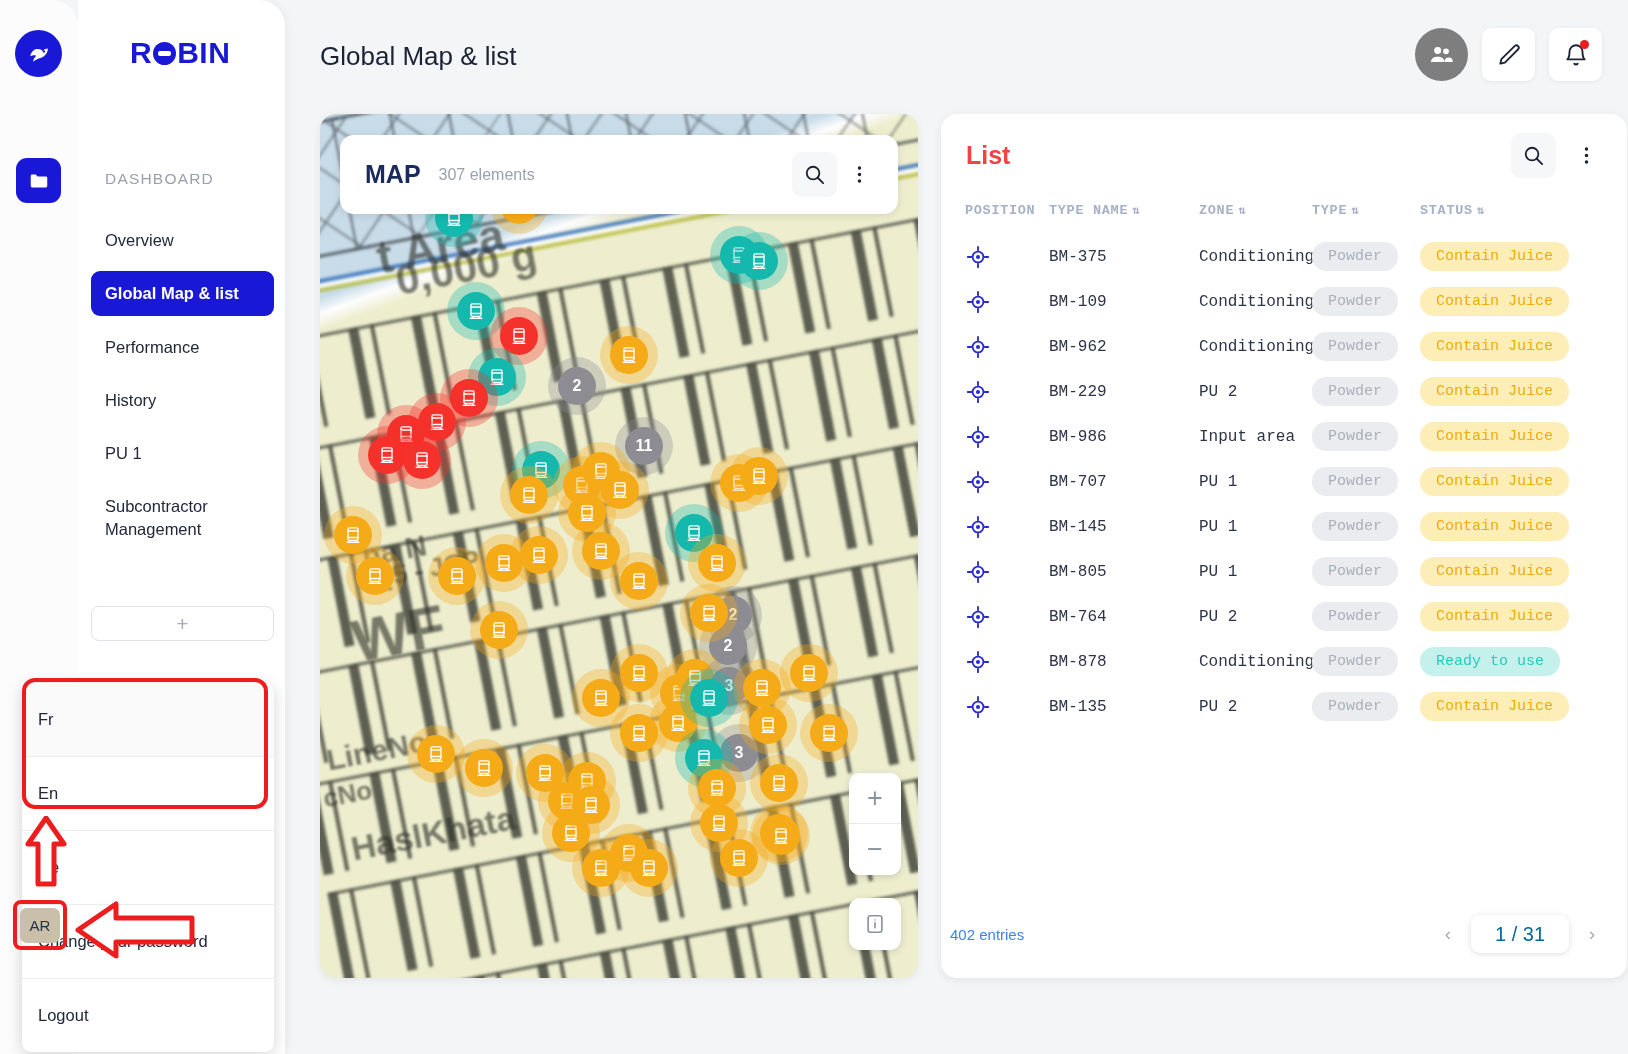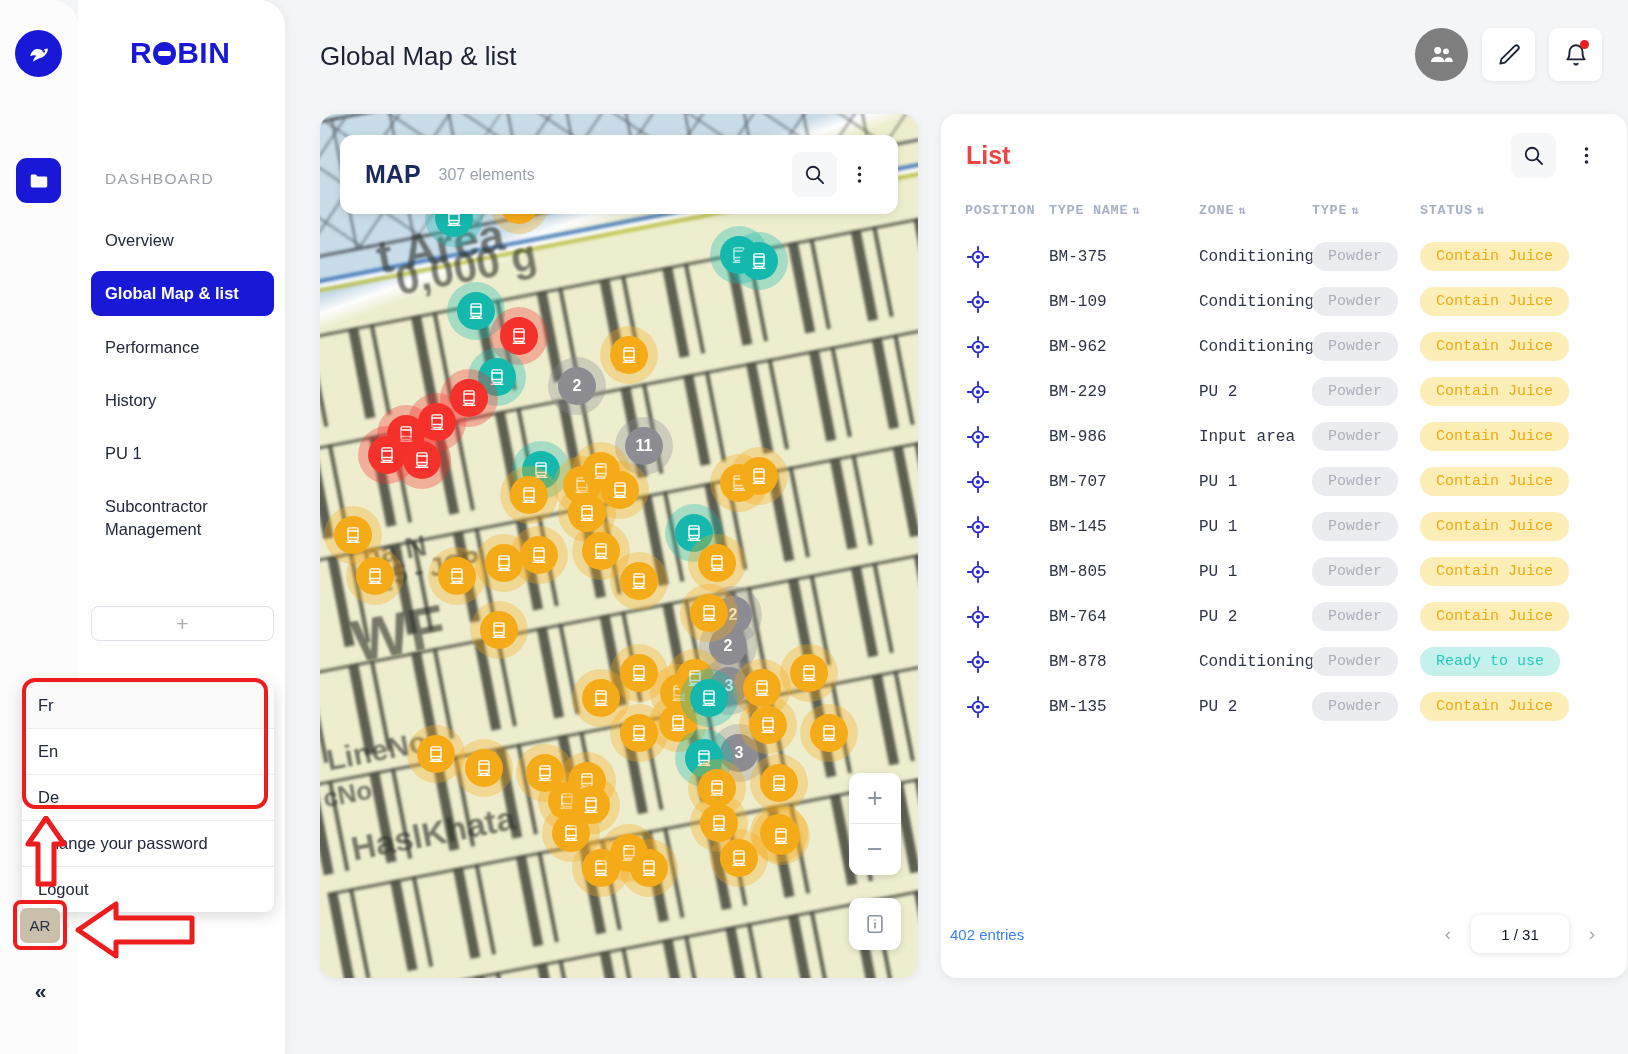--- a/index.html
+++ b/index.html
@@ -88,21 +88,21 @@
 
   
   .user-menu {
     position: absolute; left: 22px; top: 683px;
     width: 252px; background: #fff;
     border-radius: 9px;
     box-shadow: 0 3px 16px rgba(0,0,0,0.17);
     z-index: 20; overflow: hidden;
   }
   .menu-item {
-    padding: 13px 16px; font-size: 16.5px; color: #20283a;
+    padding: 27px 16px; font-size: 16.5px; color: #20283a;
     cursor: pointer;
   }
   .menu-item.lang-first { background: #fafafa; }
   .menu-sep { height: 1px; background: #ececec; margin: 0 0px; }
 
   .lang-highlight {
     position: absolute; left: 22px; top: 678px;
     width: 246px; height: 131px;
     border: 4px solid #ee1d1d; border-radius: 13px;
     z-index: 22; pointer-events: none;
@@ -302,21 +302,21 @@
   .entries { margin-left: 9px; font-size: 15px; color: #3b82f6; }
   .pager { position: absolute; right: 20px; display: flex; align-items: center; gap: 8px; }
   .pg-arrow {
     width: 30px; height: 30px; display: flex; align-items: center; justify-content: center;
     color: #a3a9b5; font-size: 19px; cursor: pointer;
   }
   .pg-box {
     min-width: 98px; height: 38px; border-radius: 9px; background: #ffffff;
     box-shadow: 0 1px 6px rgba(0,0,0,0.13);
     display: flex; align-items: center; justify-content: center;
-    font-size: 15px; color: #0f172a; cursor: pointer;
+    font-size: 20px; color: #0369a1; cursor: pointer;
   }
 </style>
 </head>
 <body>
 
 <div class="rail">
   <div class="rail-logo">
     <svg viewBox="0 0 24 24" fill="#ffffff">
         <path d="M20 7c-2 0-3.5 1-4.5 2.2C14 7.8 12 7 10 7.4 6.8 8 4.5 10.6 4 14c2.2-1 3.8-1 5.4-.4-1.6 1.6-2.6 3.6-3 5.6 2.4-1.8 4.6-3 7-3.6 3.2-.8 5.6-3.4 6.6-6.6.2-.6 0-1.4 0-2z"></path>
         <circle cx="16.5" cy="9.6" r="1.1" fill="#1818d6"></circle>

